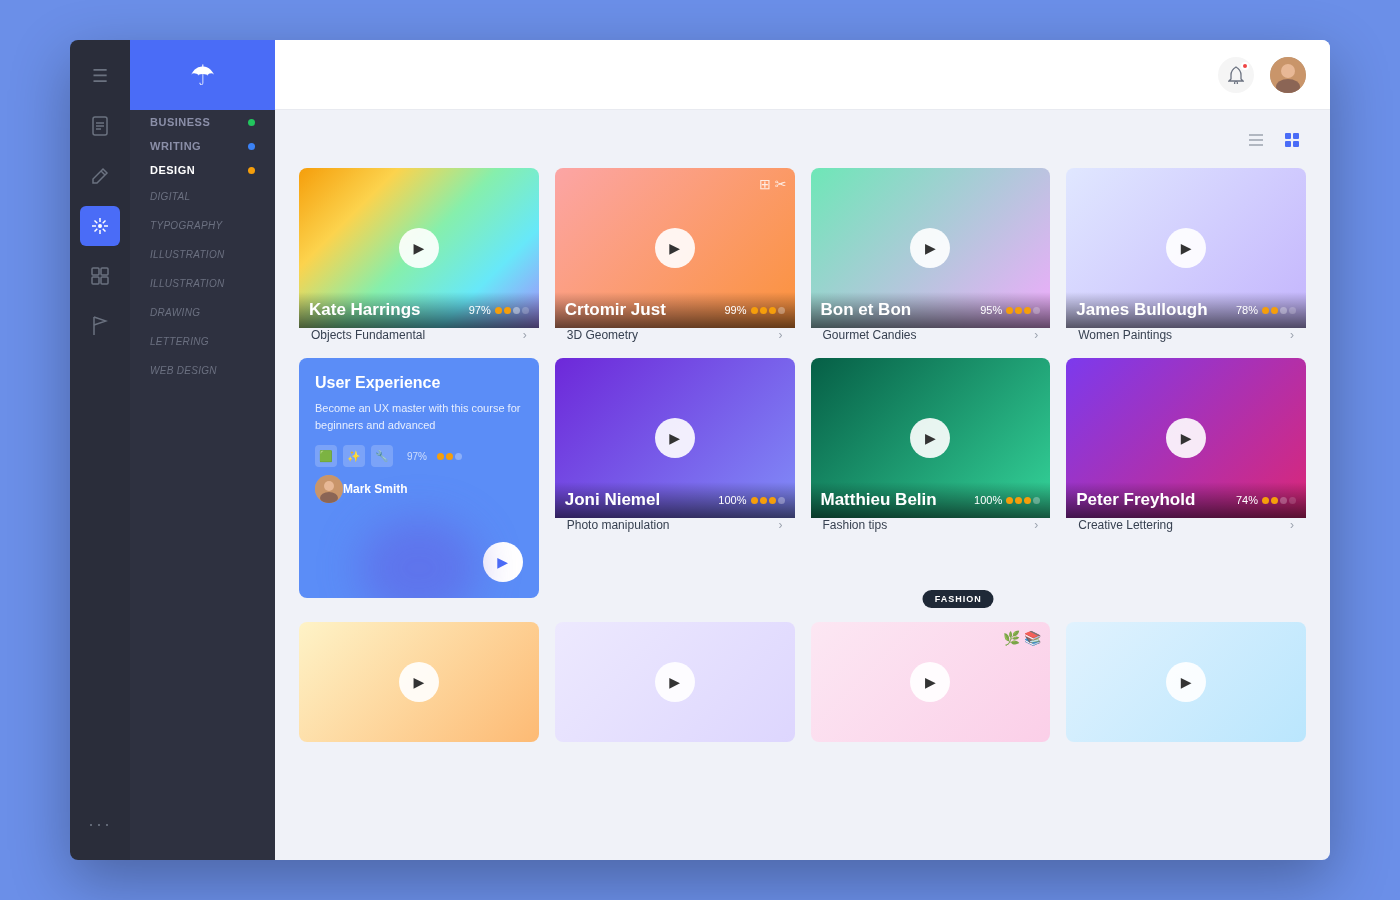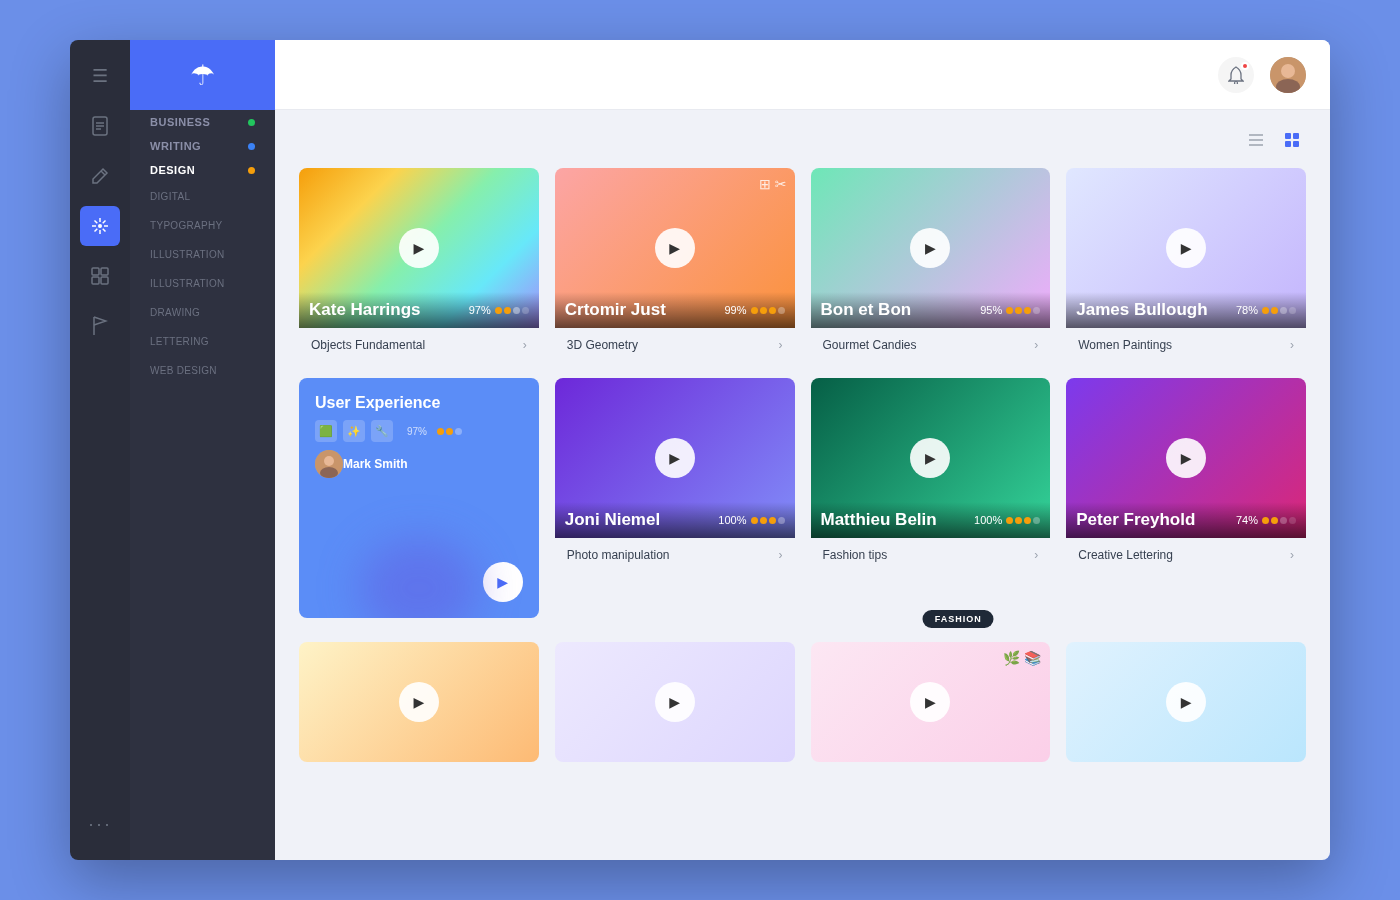--- a/index.html
+++ b/index.html
@@ -82,20 +82,21 @@
       align-items: center;
       justify-content: space-between;
     }
     .nav-item.active { color: white; font-weight: 700; }
     .nav-item.sub {
       padding: 9px 20px 9px 20px;
       font-size: 10px;
       color: #6b7080;
       font-weight: 500;
       letter-spacing: 0.3px;
+      font-style: italic;
     }
 
     .nav-dot {
       width: 7px;
       height: 7px;
       border-radius: 50%;
     }
 
     
     .main-content {
@@ -243,21 +244,21 @@
       display: flex;
       gap: 2px;
     }
     .rating-dot {
       width: 7px;
       height: 7px;
       border-radius: 50%;
     }
 
     .card-footer {
-      padding: 10px 12px;
+      padding: 0 12px;
       display: flex;
       align-items: center;
       justify-content: space-between;
       gap: 16px;
     }
 
     .card-title {
       font-size: 12px;
       color: #374151;
       font-weight: 500;
@@ -557,20 +558,21 @@
             <span class="card-title">Women Paintings</span>
             <span class="card-arrow">›</span>
           </div>
         </div>
       </div>
 
       <div class="cards-grid" style="margin-top:16px;">
 
         <div style="background:#5b8df7; border-radius:8px; padding:16px; position:relative; overflow:hidden; min-height:240px;">
           <div class="ux-card-title">User Experience</div>
+          <div class="ux-card-desc">Become an UX master with this course for beginners and advanced</div>
           <div class="ux-card-icons">
             <span style="background:rgba(255,255,255,0.2); width:22px; height:22px; border-radius:4px; display:flex; align-items:center; justify-content:center; font-size:11px;">🟩</span>
             <span style="background:rgba(255,255,255,0.2); width:22px; height:22px; border-radius:4px; display:flex; align-items:center; justify-content:center; font-size:11px;">✨</span>
             <span style="background:rgba(255,255,255,0.2); width:22px; height:22px; border-radius:4px; display:flex; align-items:center; justify-content:center; font-size:11px;">🔧</span>
             <span style="color:rgba(255,255,255,0.7); font-size:10px; margin-left:8px;">97%</span>
             <div class="rating-dots" style="margin-left:4px;">
               <div class="rating-dot" style="background:#f59e0b;"></div>
               <div class="rating-dot" style="background:#f59e0b;"></div>
               <div class="rating-dot" style="background:rgba(255,255,255,0.3);"></div>
             </div>

